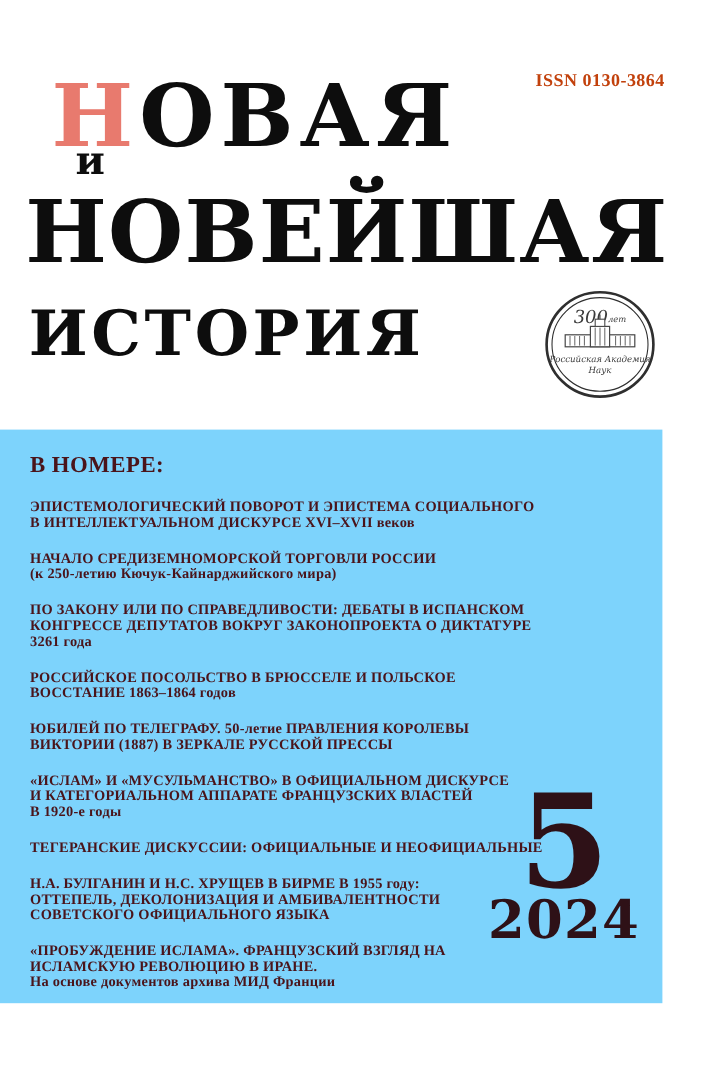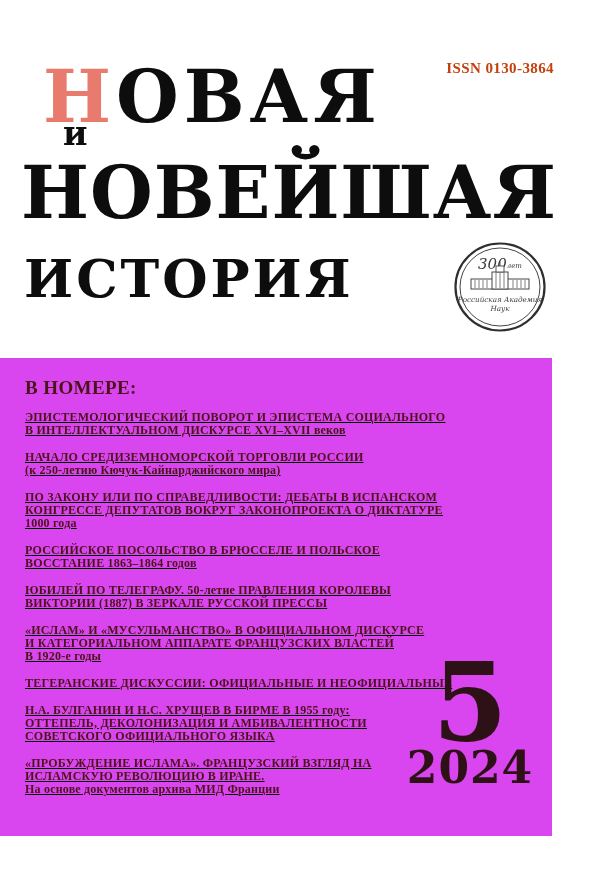--- a/index.html
+++ b/index.html
@@ -24,31 +24,31 @@
     line-height:1;white-space:nowrap;
   }
   .mast-line1{left:43px;top:61px;font-size:72px;letter-spacing:5px;}
   .mast-line1 .initial{color:#E87A6E;}
   .mast-line2{left:63px;top:117px;font-size:33px;letter-spacing:1px;}
   .mast-line3{left:21px;top:157px;font-size:72px;letter-spacing:1px;}
   .mast-line4{left:24px;top:253px;font-size:52px;letter-spacing:3px;}
   .emblem{position:absolute;left:453px;top:241px;width:94px;height:92px;}
   .toc-box{
     position:absolute;left:0;top:358px;width:552px;height:478px;
-    background:#d946ef;
+    background:#7dd3fc;
     box-sizing:border-box;
     padding:19px 20px 0 25px;
   }
   .toc-header{
     font-family:"Liberation Serif", serif;
     font-weight:bold;font-size:19px;color:#4A141A;
     letter-spacing:0.4px;
     margin:0 0 12px 0;
   }
-  .toc-item{margin:0 0 14px 0;text-decoration:underline;}
+  .toc-item{margin:17px 0 14px 0;}
   .toc-line{
     font-family:"Liberation Serif", serif;
     font-weight:bold;font-size:12px;line-height:13px;
     color:#4A141A;letter-spacing:0.2px;
     white-space:nowrap;
   }
   .issue-block{position:absolute;left:390px;top:0;width:160px;text-align:center;}
   .issue-number{
     position:absolute;left:0;top:648px;width:160px;
     font-family:"DejaVu Serif", serif;font-weight:bold;
@@ -111,21 +111,21 @@
           <div class="toc-line">ЭПИСТЕМОЛОГИЧЕСКИЙ ПОВОРОТ И ЭПИСТЕМА СОЦИАЛЬНОГО</div>
           <div class="toc-line">В ИНТЕЛЛЕКТУАЛЬНОМ ДИСКУРСЕ XVI–XVII веков</div>
         </div>
         <div class="toc-item">
           <div class="toc-line">НАЧАЛО СРЕДИЗЕМНОМОРСКОЙ ТОРГОВЛИ РОССИИ</div>
           <div class="toc-line">(к 250-летию Кючук-Кайнарджийского мира)</div>
         </div>
         <div class="toc-item">
           <div class="toc-line">ПО ЗАКОНУ ИЛИ ПО СПРАВЕДЛИВОСТИ: ДЕБАТЫ В ИСПАНСКОМ</div>
           <div class="toc-line">КОНГРЕССЕ ДЕПУТАТОВ ВОКРУГ ЗАКОНОПРОЕКТА О ДИКТАТУРЕ</div>
-          <div class="toc-line">1000 года</div>
+          <div class="toc-line">3261 года</div>
         </div>
         <div class="toc-item">
           <div class="toc-line">РОССИЙСКОЕ ПОСОЛЬСТВО В БРЮССЕЛЕ И ПОЛЬСКОЕ</div>
           <div class="toc-line">ВОССТАНИЕ 1863–1864 годов</div>
         </div>
         <div class="toc-item">
           <div class="toc-line">ЮБИЛЕЙ ПО ТЕЛЕГРАФУ. 50-летие ПРАВЛЕНИЯ КОРОЛЕВЫ</div>
           <div class="toc-line">ВИКТОРИИ (1887) В ЗЕРКАЛЕ РУССКОЙ ПРЕССЫ</div>
         </div>
         <div class="toc-item">

